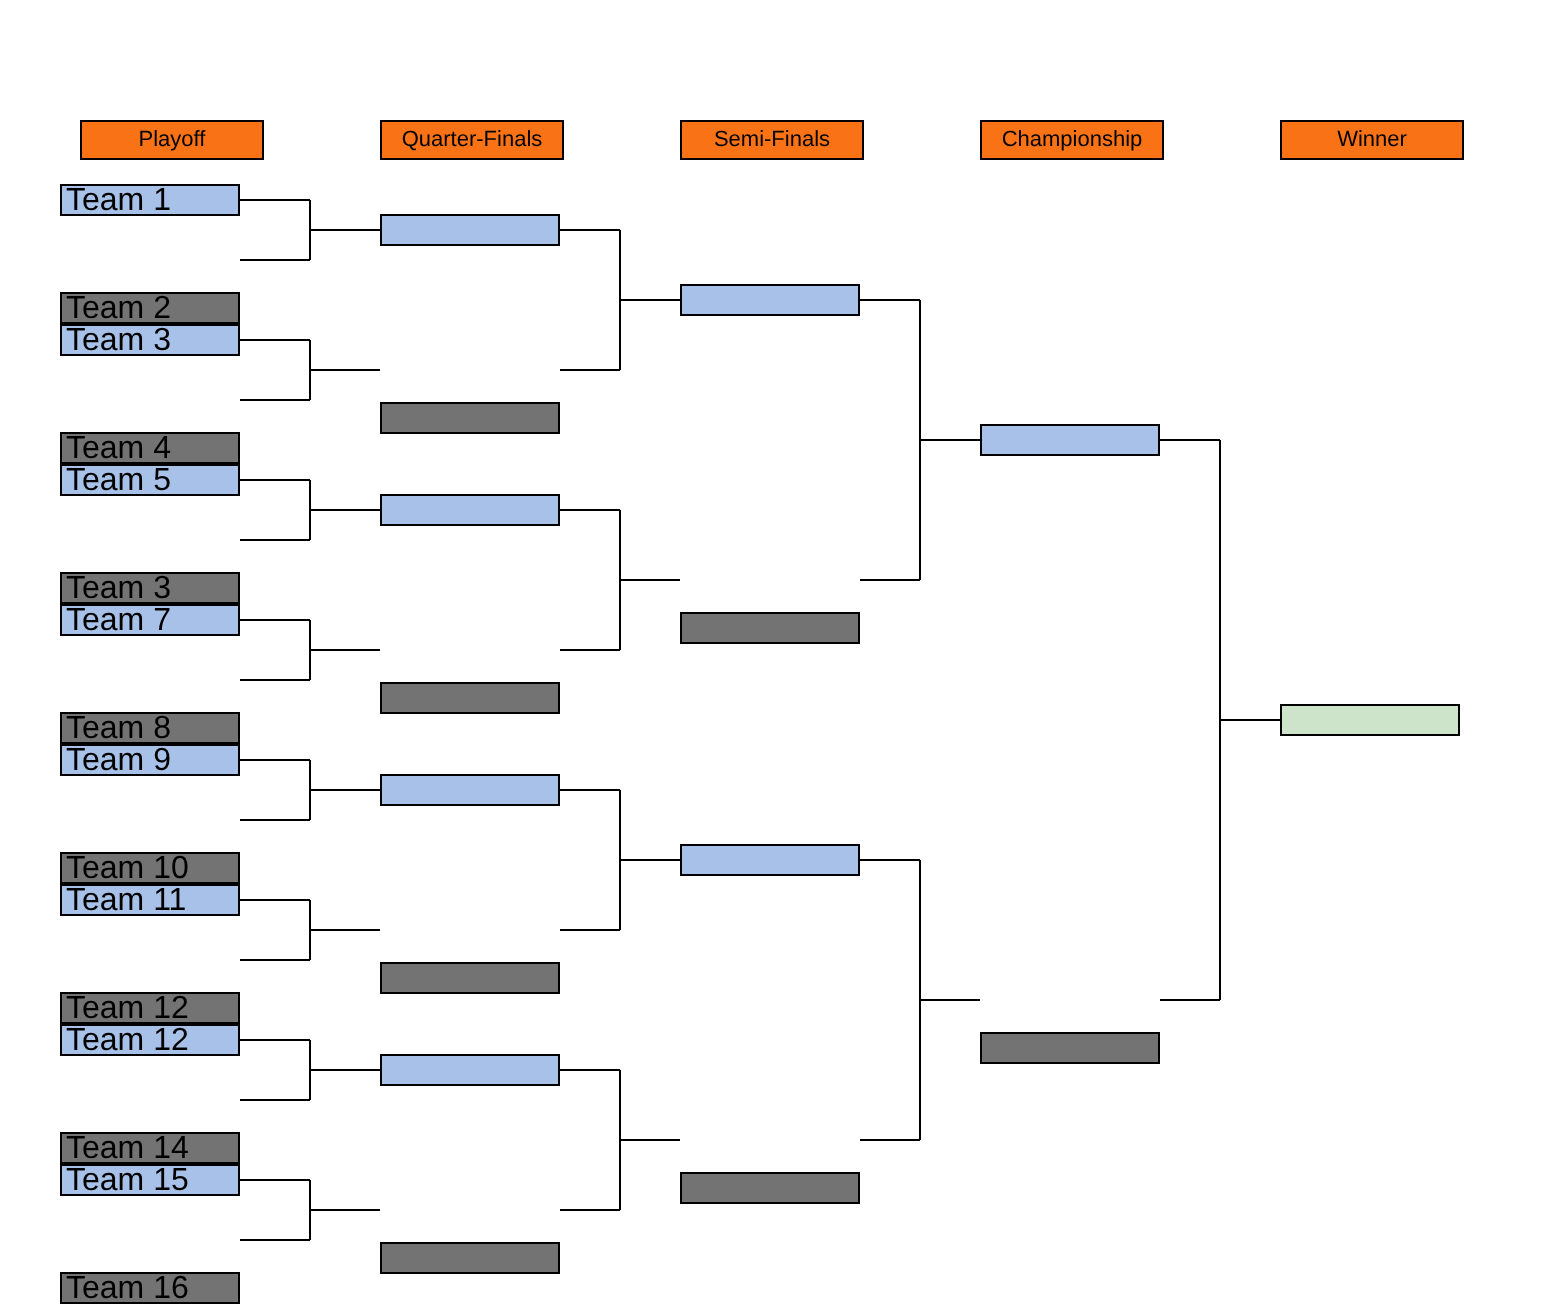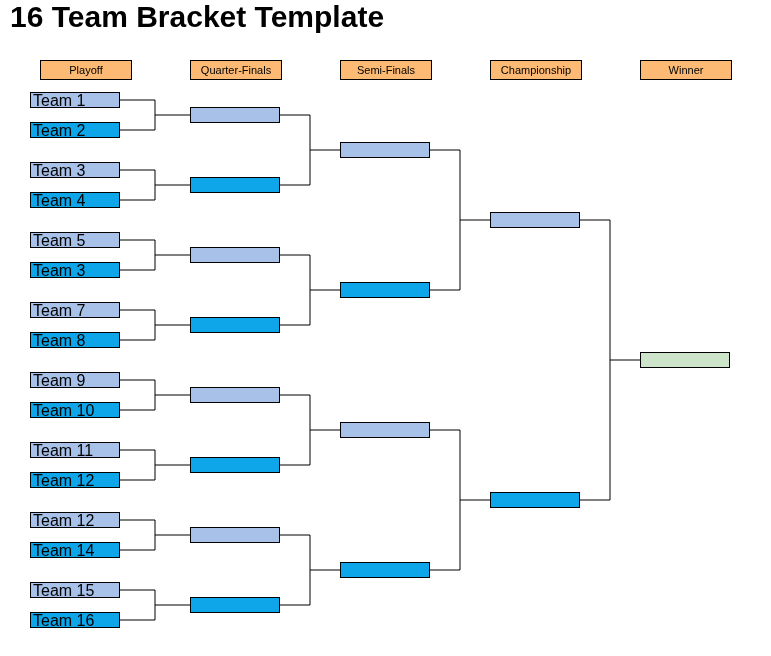--- a/index.html
+++ b/index.html
@@ -1,30 +1,29 @@
 <!DOCTYPE html>
 <html><head>
 <meta charset="utf-8">
 <style>
   html,body{margin:0;padding:0;background:#fff;font-family:Arial,Helvetica,sans-serif;}
   .page{position:relative;width:771px;height:656px;}
   h1.title{position:absolute;left:10px;top:0;margin:0;font-size:30px;font-weight:bold;color:#000;}
-  .head{position:absolute;width:90px;height:18px;border:1px solid #000;background:#fdba74;font-size:11px;text-align:center;line-height:18px;}
+  .head{position:absolute;width:90px;height:18px;border:1px solid #000;background:#f97316;font-size:11px;text-align:center;line-height:18px;}
   .slot{position:absolute;width:90px;height:16px;border:1px solid #000;font-size:16px;padding-left:2px;line-height:16px;box-sizing:border-box;}
   .blue{background:#a7c1e8;}
-  .pink{background:#0ea5e9;}
+  .pink{background:#737373;margin-top:24px;}
   .green{background:#cde4ca;}
   svg.lines{position:absolute;left:0;top:0;width:771px;height:656px;}
   svg.lines line{stroke:#000;stroke-width:1;}
 </style>
 </head>
 <body>
 
 <div class="page">
-  <h1 class="title">16 Team Bracket Template</h1>
 
   <div class="head" style="left:40px;top:60px">Playoff</div>
   <div class="head" style="left:190px;top:60px">Quarter-Finals</div>
   <div class="head" style="left:340px;top:60px">Semi-Finals</div>
   <div class="head" style="left:490px;top:60px">Championship</div>
   <div class="head" style="left:640px;top:60px">Winner</div>
 
   <div class="slot blue" style="left:30px;top:92px">Team 1</div>
   <div class="slot pink" style="left:30px;top:122px">Team 2</div>
   <div class="slot blue" style="left:30px;top:162px">Team 3</div>

